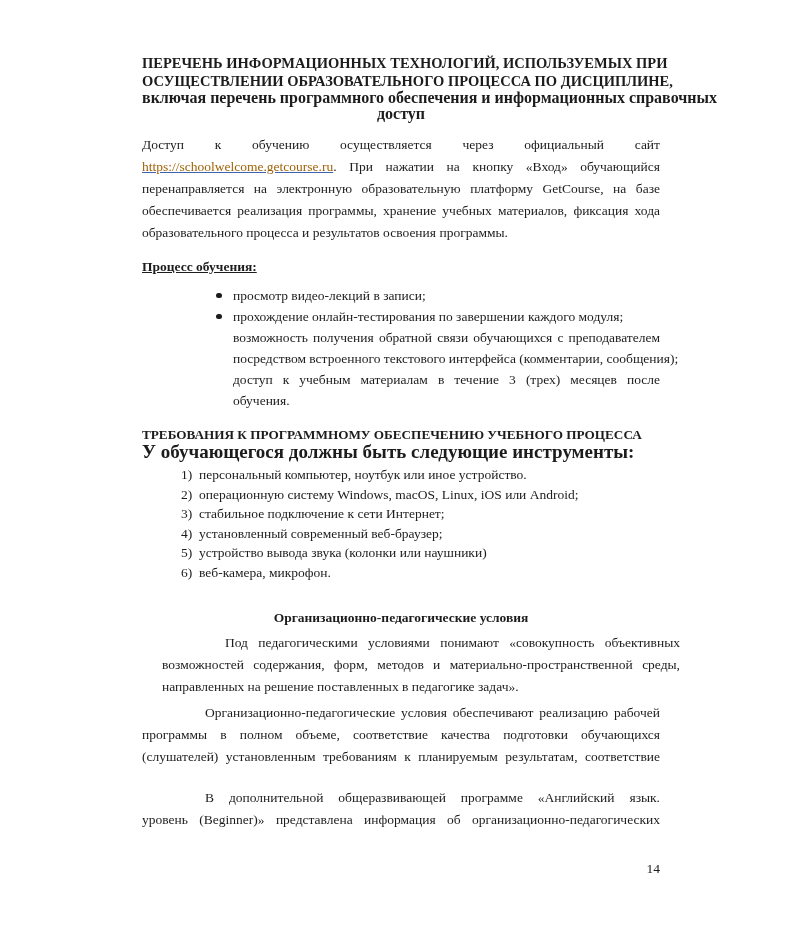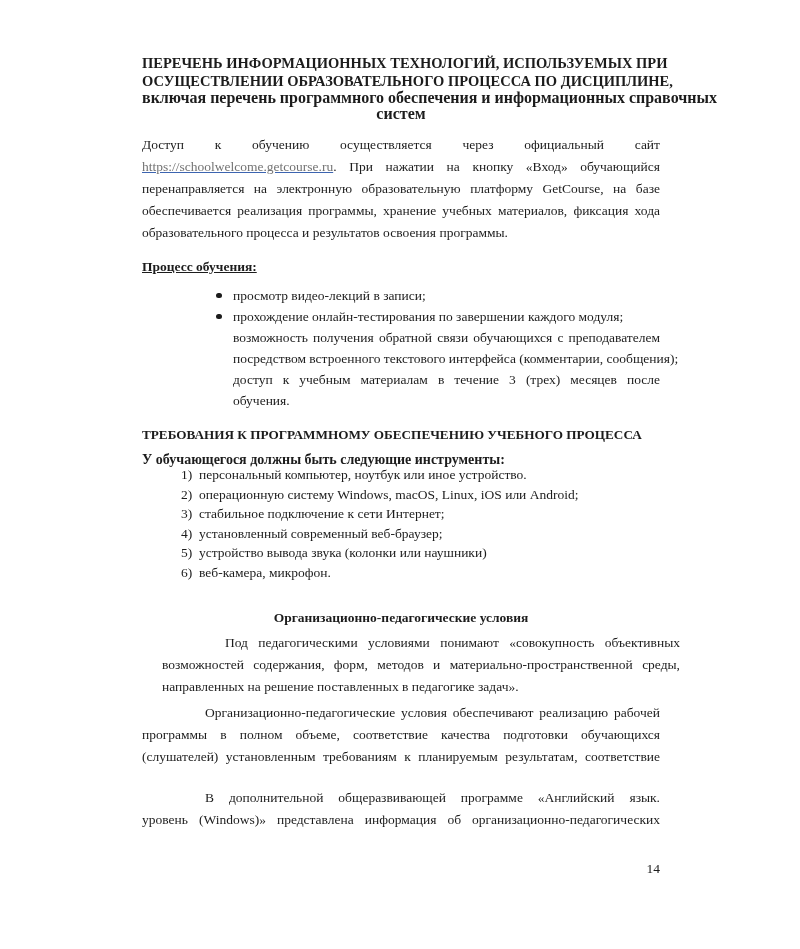--- a/index.html
+++ b/index.html
@@ -17,31 +17,31 @@
   
   .jl{height:22px;line-height:22px;font-size:13.5px;text-align:justify;overflow:hidden;white-space:normal;}
   .jl::after{content:"";display:inline-block;width:100%;height:0;}
 
   .title-block{left:142px;top:54px;width:518px;text-align:center;font-weight:bold;}
   .title-line{height:18px;line-height:18px;font-size:14.5px;white-space:nowrap;}
   .subtitle-line{height:15.5px;line-height:15.5px;font-size:16px;white-space:nowrap;}
 
   .intro{left:142px;top:134px;width:518px;}
   .intro .jl,.intro .ln{height:22px;line-height:22px;}
-  a.doc-link{color:#737373;text-decoration:underline;text-decoration-color:#3c64b0;}
+  a.doc-link{color:#a16207;text-decoration:underline;text-decoration-color:#3c64b0;}
 
   .process-h{left:142px;top:256px;font-size:13.5px;font-weight:bold;text-decoration:underline;height:22px;line-height:22px;}
 
   .bullets{left:233px;top:285px;width:427px;}
   .bullets .jl,.bullets .ln{height:21px;line-height:21px;position:relative;}
   .bdot{position:absolute;left:-17px;top:7.5px;width:5.5px;height:5.5px;border-radius:50%;background:#1c1c1c;}
 
   .req-h{left:142px;top:426px;width:540px;font-weight:bold;}
   .req-h .hl{height:17px;line-height:17px;font-size:13.2px;white-space:nowrap;}
-  .req-h .hl2{font-size:14px;margin-top:8px;}
+  .req-h .hl2{font-size:19px;}
 
   .numlist{left:181px;top:465px;width:479px;}
   .numlist .ln{height:19.5px;line-height:19.5px;}
   .nnum{display:inline-block;width:18px;}
 
   .org-h{left:142px;top:607px;width:518px;text-align:center;font-weight:bold;font-size:13.5px;height:22px;line-height:22px;white-space:nowrap;}
 
   .para{left:142px;width:518px;}
   .indent1{text-indent:63px;}
   .pA{top:632px;margin-left:20px;}
@@ -50,21 +50,21 @@
 
   .pagenum{left:142px;top:826px;width:518px;text-align:right;font-size:13.5px;height:22px;line-height:22px;margin-top:32px;}
 </style>
 </head>
 <body>
 
 <div class="abs title-block">
   <div class="title-line">ПЕРЕЧЕНЬ ИНФОРМАЦИОННЫХ ТЕХНОЛОГИЙ, ИСПОЛЬЗУЕМЫХ ПРИ</div>
   <div class="title-line">ОСУЩЕСТВЛЕНИИ ОБРАЗОВАТЕЛЬНОГО ПРОЦЕССА ПО ДИСЦИПЛИНЕ,</div>
   <div class="subtitle-line">включая перечень программного обеспечения и информационных справочных</div>
-  <div class="subtitle-line">систем</div>
+  <div class="subtitle-line">доступ</div>
 </div>
 
 <div class="abs intro">
   <div class="jl">Доступ к обучению осуществляется через официальный сайт</div>
   <div class="jl"><a href="#" class="doc-link">https://schoolwelcome.getcourse.ru</a><span>. При нажатии на кнопку «Вход» обучающийся</span></div>
   <div class="jl">перенаправляется на электронную образовательную платформу GetCourse, на базе которой</div>
   <div class="jl">обеспечивается реализация программы, хранение учебных материалов, фиксация хода</div>
   <div class="ln">образовательного процесса и результатов освоения программы.</div>
 </div>
 
@@ -102,16 +102,16 @@
 </div>
 
 <div class="abs para pB">
   <div class="jl indent1">Организационно-педагогические условия обеспечивают реализацию рабочей</div>
   <div class="jl">программы в полном объеме, соответствие качества подготовки обучающихся</div>
   <div class="jl">(слушателей) установленным требованиям к планируемым результатам, соответствие</div>
 </div>
 
 <div class="abs para pC">
   <div class="jl indent1">В дополнительной общеразвивающей программе «Английский язык. Начальный</div>
-  <div class="jl">уровень (Windows)» представлена информация об организационно-педагогических</div>
+  <div class="jl">уровень (Beginner)» представлена информация об организационно-педагогических</div>
 </div>
 
 <div class="abs pagenum">14</div>
 
 </body></html>

